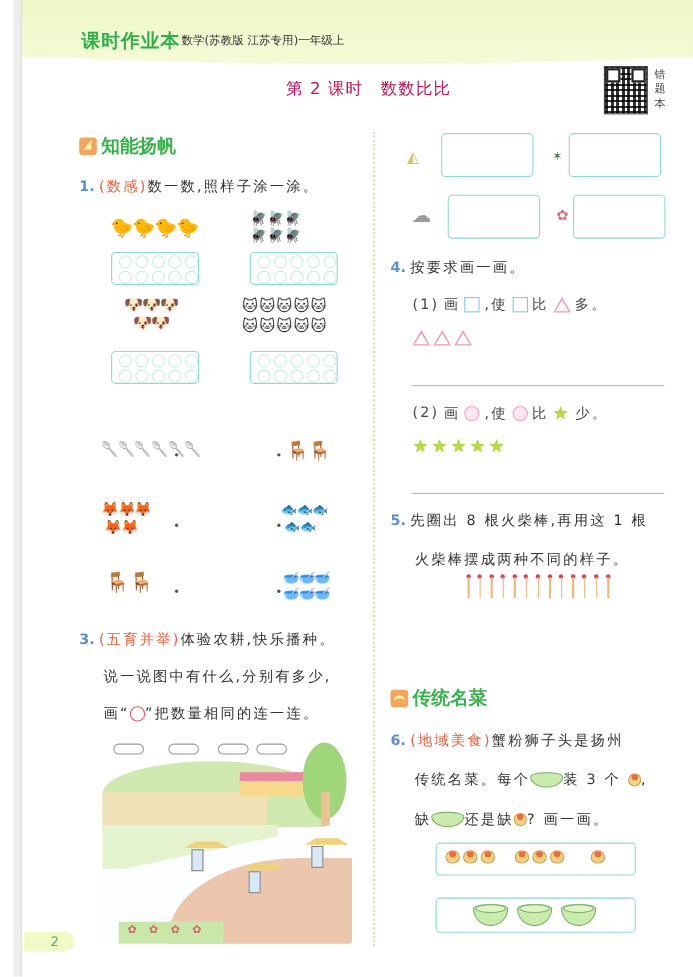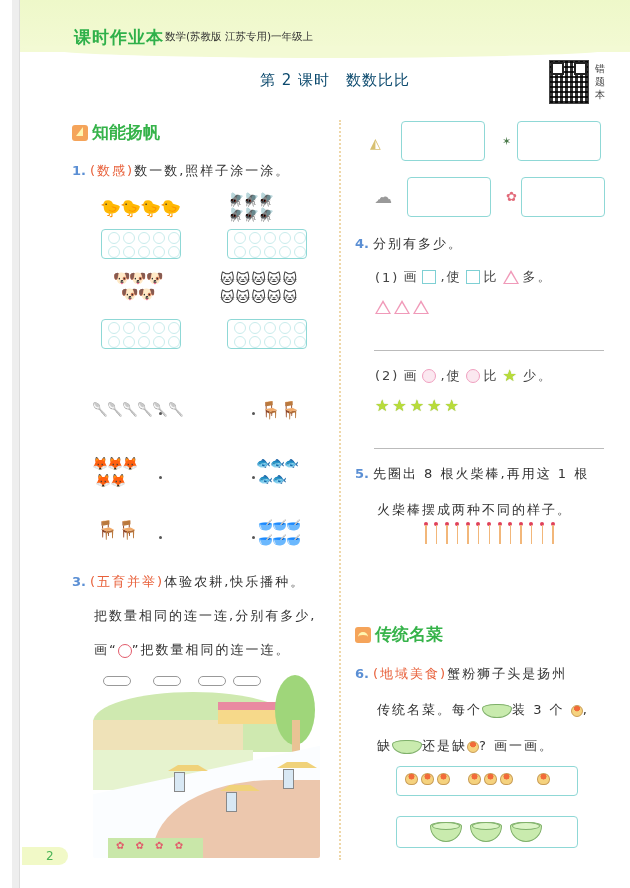--- a/index.html
+++ b/index.html
@@ -7,21 +7,21 @@
   body { font-family: "DejaVu Sans", "Liberation Sans", sans-serif; color: #333; position: relative; }
   .page { position: absolute; left: 12px; top: 0; width: 630px; height: 888px; background: #fff; }
   .left-edge { position: absolute; left: 0; top: 0; width: 8px; height: 888px; background: #eeeeee; border-right: 1px solid #ddd; }
   .header-band { position: absolute; left: 8px; top: 0; width: 622px; height: 52px;
     background: linear-gradient(180deg, #eef8c9 0%, #f3fad4 100%);
     border-bottom-left-radius: 0; }
   .header-band:after { content: ""; position: absolute; left: 0; right: 0; bottom: -6px; height: 12px;
     background: #f3fad4; border-radius: 0 0 50% 50% / 0 0 100% 100%; }
   .book-title { position: absolute; left: 62px; top: 26px; font-size: 17px; font-weight: bold; color: #2fb04a; letter-spacing: 1px; }
   .book-sub { position: absolute; left: 153px; top: 30px; font-size: 10.5px; color: #333; }
-  .lesson-title { position: absolute; left: 248px; top: 71px; font-size: 15px; color: #0c4a6e; letter-spacing: 1px; }
+  .lesson-title { position: absolute; left: 248px; top: 71px; font-size: 15px; color: #be185d; letter-spacing: 1px; }
   .qr { position: absolute; left: 537px; top: 60px; width: 40px; height: 44px;
     background:
       repeating-linear-gradient(90deg, #333 0 3px, #fff 3px 5px),
       repeating-linear-gradient(0deg, #333 0 2px, #fff 2px 5px);
     background-blend-mode: multiply; border: 1px solid #444; }
   .qr:before, .qr:after { content: ""; position: absolute; width: 9px; height: 9px; border: 2px solid #222; background: #fff; }
   .qr:before { left: 1px; top: 1px; }
   .qr:after { right: 1px; top: 1px; }
   .qr-label { position: absolute; left: 583px; top: 62px; width: 12px; font-size: 10px; line-height: 13px; color: #444; }
   .divider { position: absolute; left: 327px; top: 120px; width: 0; height: 740px; border-left: 2px dotted #efd7a8; }
@@ -179,21 +179,21 @@
   <div class="dot" style="left:240px; top:476px;"></div>
   <div class="emoji-pic" style="left:244px; top:455px; width:64px; font-size:12px; line-height:16px;">🐟🐟🐟<br>&nbsp;🐟🐟</div>
 
   <div class="emoji-pic" style="left:84px; top:520px; font-size:18px;">🪑🪑</div>
   <div class="dot" style="left:147px; top:536px;"></div>
   <div class="dot" style="left:240px; top:536px;"></div>
   <div class="emoji-pic" style="left:246px; top:518px; width:60px; font-size:12px; line-height:15px;">🥣🥣🥣<br>🥣🥣🥣</div>
 
   <div class="q" style="left:60px; top:565px; line-height:34px;">
     <span class="qnum">3.</span><span class="qtag">(五育并举)</span><span>体验农耕,快乐播种。</span>
-    <span class="line2">把数量相同的连一连,分别有多少,</span>
+    <span class="line2">说一说图中有什么,分别有多少,</span>
     <span class="line2"><span>画“</span><span class="inline-circle"></span><span>”把数量相同的连一连。</span></span>
   </div>
 
   <div class="scene">
     <div class="cloud" style="left:10px;"></div>
     <div class="cloud" style="left:60px;"></div>
     <div class="cloud" style="left:105px;"></div>
     <div class="cloud" style="left:140px;"></div>
     <div class="hill"></div>
     <div class="field"></div>
@@ -212,21 +212,21 @@
   <div class="emoji-pic" style="left:358px; top:133px; font-size:14px; color:#d8c070;">◭</div>
   <div class="frame" style="left:389px; top:121px; width:84px; height:40px;"></div>
   <div class="emoji-pic" style="left:490px; top:132px; font-size:11px; color:#4a7a4a;">✶</div>
   <div class="frame" style="left:505px; top:121px; width:84px; height:40px;"></div>
   <div class="emoji-pic" style="left:362px; top:187px; font-size:18px; color:#999;">☁</div>
   <div class="frame" style="left:395px; top:177px; width:84px; height:40px;"></div>
   <div class="emoji-pic" style="left:494px; top:187px; font-size:13px; color:#e26b7a;">✿</div>
   <div class="frame" style="left:509px; top:177px; width:84px; height:40px;"></div>
 
   <div class="q" style="left:343px; top:228px;">
-    <span class="qnum">4.</span><span>分别有多少。</span>
+    <span class="qnum">4.</span><span>按要求画一画。</span>
   </div>
   <div class="sub-q" style="left:363px; top:268px;">
     <span>(1)</span>
     <span>画</span>
     <span class="sq-box"></span>
     <span>,使</span>
     <span class="sq-box"></span>
     <span>比</span>
     <span class="tri"></span>
     <span>多。</span>

